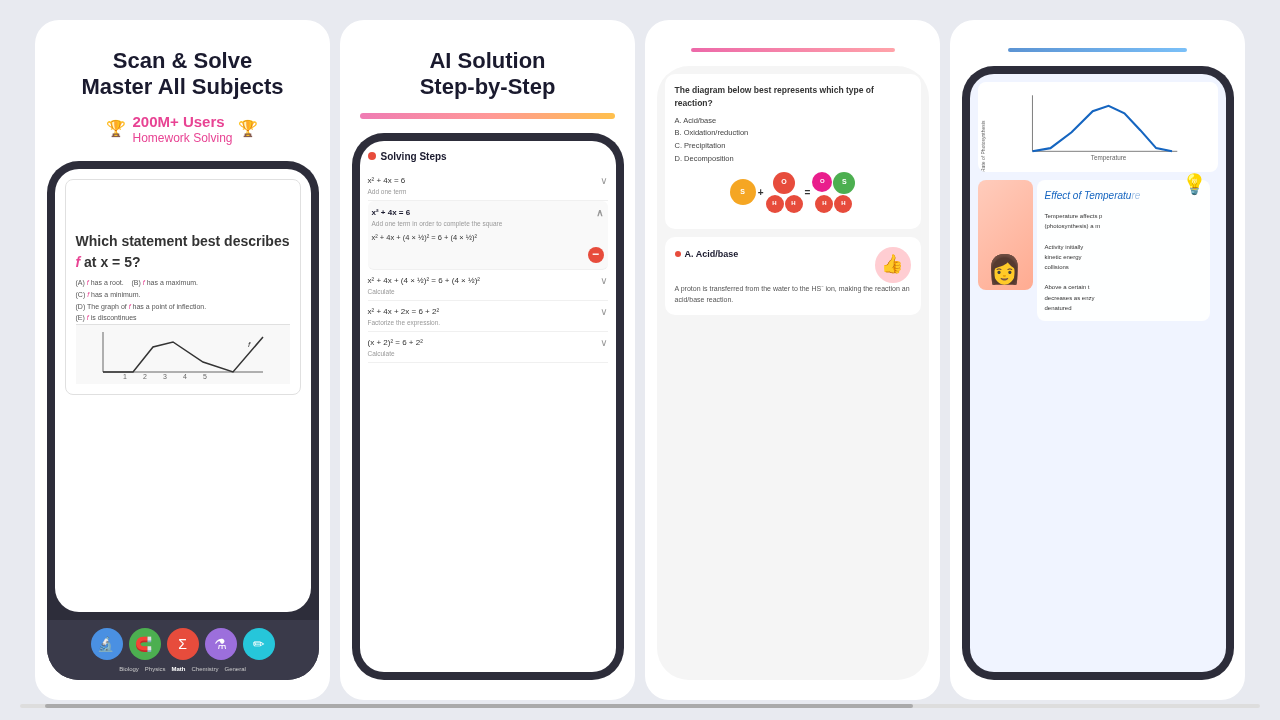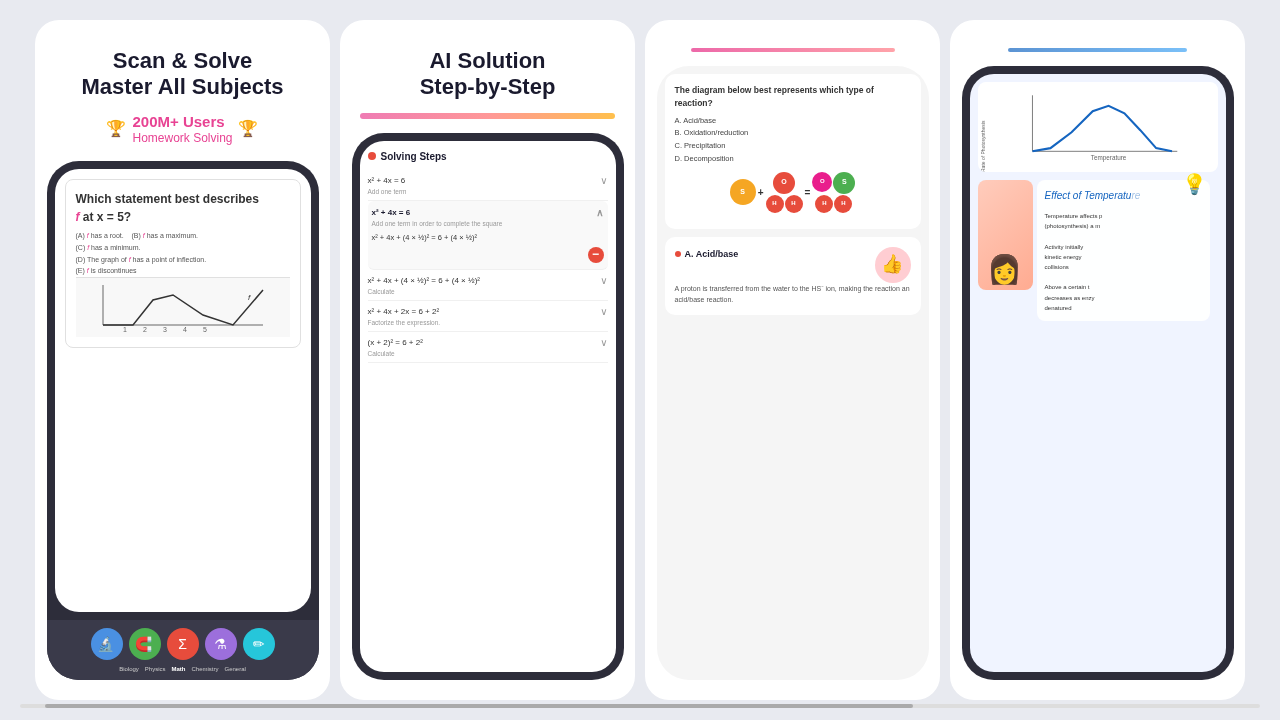--- a/index.html
+++ b/index.html
@@ -302,21 +302,21 @@
       <div>
         <span class="badge-text">200M+ Users</span>
         <span class="badge-sub">Homework Solving</span>
       </div>
       <span class="badge-icon">🏆</span>
     </div>
 
     <div class="phone-mockup">
       <div class="phone-screen">
         <div class="math-problem-box">
-          <div style="font-size:12px;font-weight:600;margin-bottom:4px;">Which statement best describes<br><span class="highlight">f</span> at x = 5?</div>
+          <div style="font-size:14px;font-weight:600;margin-bottom:4px;margin-top:41px;">Which statement best describes<br><span class="highlight">f</span> at x = 5?</div>
           <div style="font-size:7px;color:#555;line-height:1.7;">
             (A) <span class="highlight">f</span> has a root. &nbsp;&nbsp; (B) <span class="highlight">f</span> has a maximum.<br>
             (C) <span class="highlight">f</span> has a minimum.<br>
             (D) The graph of <span class="highlight">f</span> has a point of inflection.<br>
             (E) <span class="highlight">f</span> is discontinues
           </div>
           <div class="graph-area">
             <svg class="graph-svg" viewBox="0 0 180 55">
               <line x1="10" y1="45" x2="170" y2="45" stroke="#666" stroke-width="1"></line>
               <line x1="10" y1="5" x2="10" y2="45" stroke="#666" stroke-width="1"></line>

